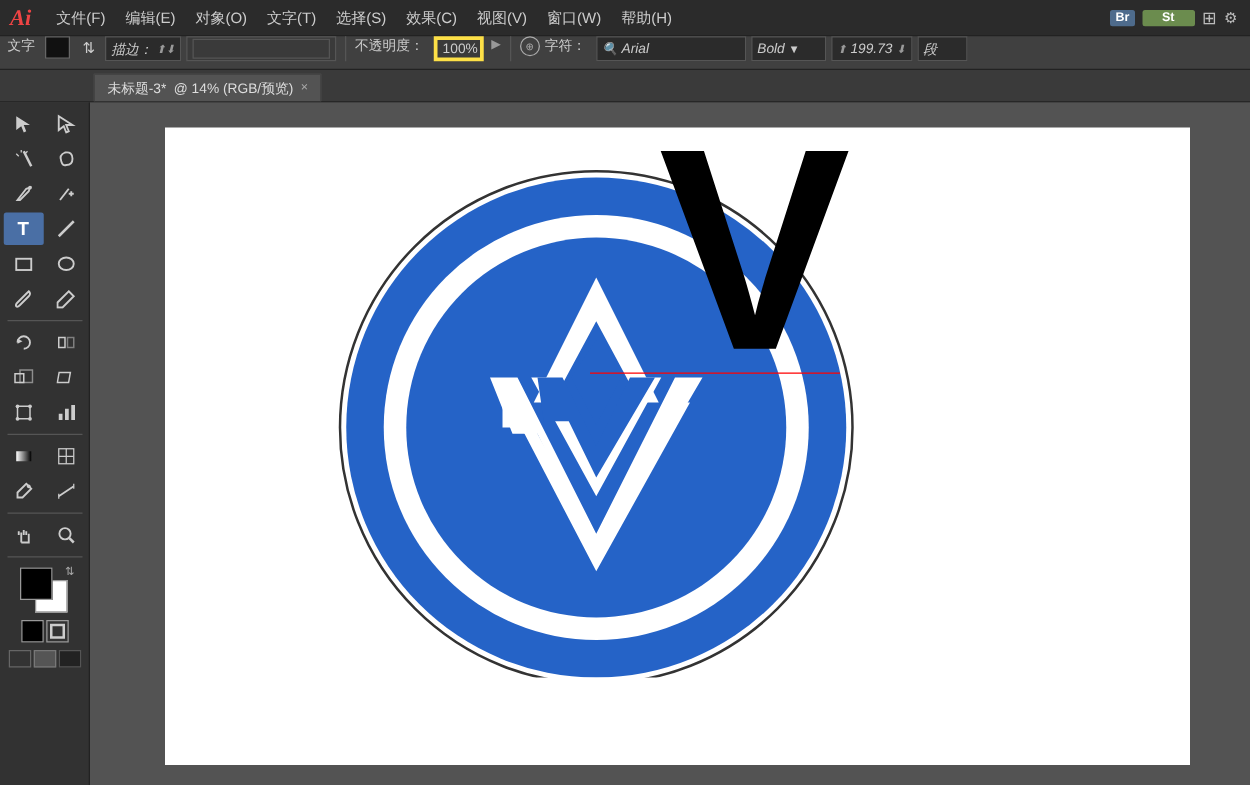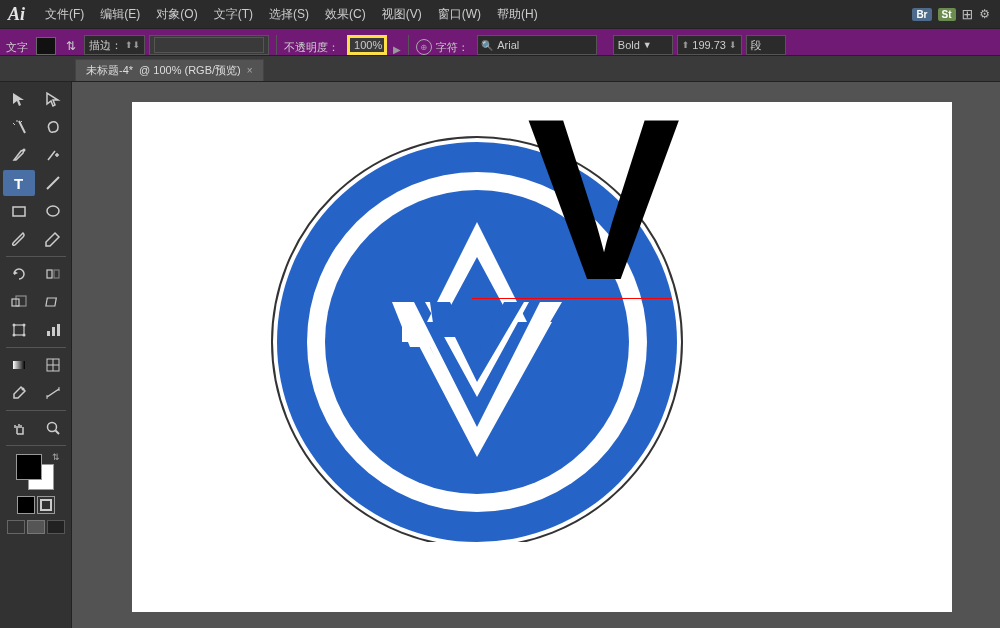--- a/index.html
+++ b/index.html
@@ -9,21 +9,21 @@
     #menu-bar {
       width: 1000px;
       height: 28px;
       background: #2b2b2b;
       display: flex;
       align-items: center;
       padding: 0 4px;
       gap: 0;
     }
     .app-logo {
-      color: #e5e5e5;
+      color: #ef4444;
       font-size: 18px;
       font-weight: bold;
       font-style: italic;
       margin-right: 8px;
       padding: 0 4px;
       font-family: 'Times New Roman', serif;
     }
     .menu-item {
       color: #cccccc;
       font-size: 12px;
@@ -46,31 +46,31 @@
       font-size: 10px;
       font-weight: bold;
       padding: 1px 4px;
       border-radius: 2px;
     }
     .stock-btn {
       background: #6b8c4e;
       color: white;
       font-size: 10px;
       font-weight: bold;
-      padding: 1px 4px;
+      padding: 1px 16px;
       border-radius: 2px;
     }
 
     
     #toolbar {
       width: 1000px;
       height: 28px;
-      background: #701a75;
-      display: flex;
-      align-items: flex-end;
+      background: #404040;
+      display: flex;
+      align-items: flex-start;
       padding: 0 6px;
       gap: 4px;
       border-top: 1px solid #222;
       border-bottom: 1px solid #222;
     }
     .toolbar-label {
       color: #cccccc;
       font-size: 11px;
       margin-right: 4px;
     }
@@ -94,20 +94,21 @@
       height: 20px;
       background: #2b2b2b;
       border: 1px solid #555;
       color: #ccc;
       font-size: 11px;
       padding: 0 4px;
       display: flex;
       align-items: center;
       gap: 3px;
       min-width: 60px;
+      font-style: italic;
     }
     .toolbar-separator {
       width: 1px;
       height: 20px;
       background: #555;
       margin: 0 3px;
     }
     .toolbar-input {
       height: 20px;
       background: #3a3a3a;
@@ -292,38 +293,38 @@
   <span class="toolbar-label">不透明度：</span>
   <div class="toolbar-opacity-val">100%</div>
   <span style="color:#999;font-size:10px;margin-left:2px;">▶</span>
   <div class="toolbar-separator"></div>
   <div class="globe-icon">⊕</div>
   <span class="toolbar-label">字符：</span>
   <div class="toolbar-dropdown" style="min-width:120px;">
     <span style="font-size:10px;">🔍</span>
     <span>Arial</span>
   </div>
-  <div class="toolbar-dropdown" style="min-width:60px;margin-left:12px;">
+  <div class="toolbar-dropdown" style="min-width:60px;">
     <span>Bold</span>
     <span style="font-size:9px;">▼</span>
   </div>
   <div class="toolbar-dropdown" style="min-width:60px;">
     <span style="font-size:9px;color:#999;">⬆</span>
     <span>199.73</span>
     <span style="font-size:9px;color:#999;">⬇</span>
   </div>
   <div class="toolbar-dropdown" style="min-width:40px;">
     <span>段</span>
   </div>
 </div>
 
 <div id="tab-bar">
   <div class="tab">
-    <span>未标题-4*</span>
-    <span>@ 100% (RGB/预览)</span>
+    <span>未标题-3*</span>
+    <span>@ 14% (RGB/预览)</span>
     <span class="tab-close">×</span>
   </div>
 </div>
 
 <div id="main-area">
 
   <div id="left-toolbar">
 
     <div class="tool-row">
       <div class="tool-btn" title="Select">

